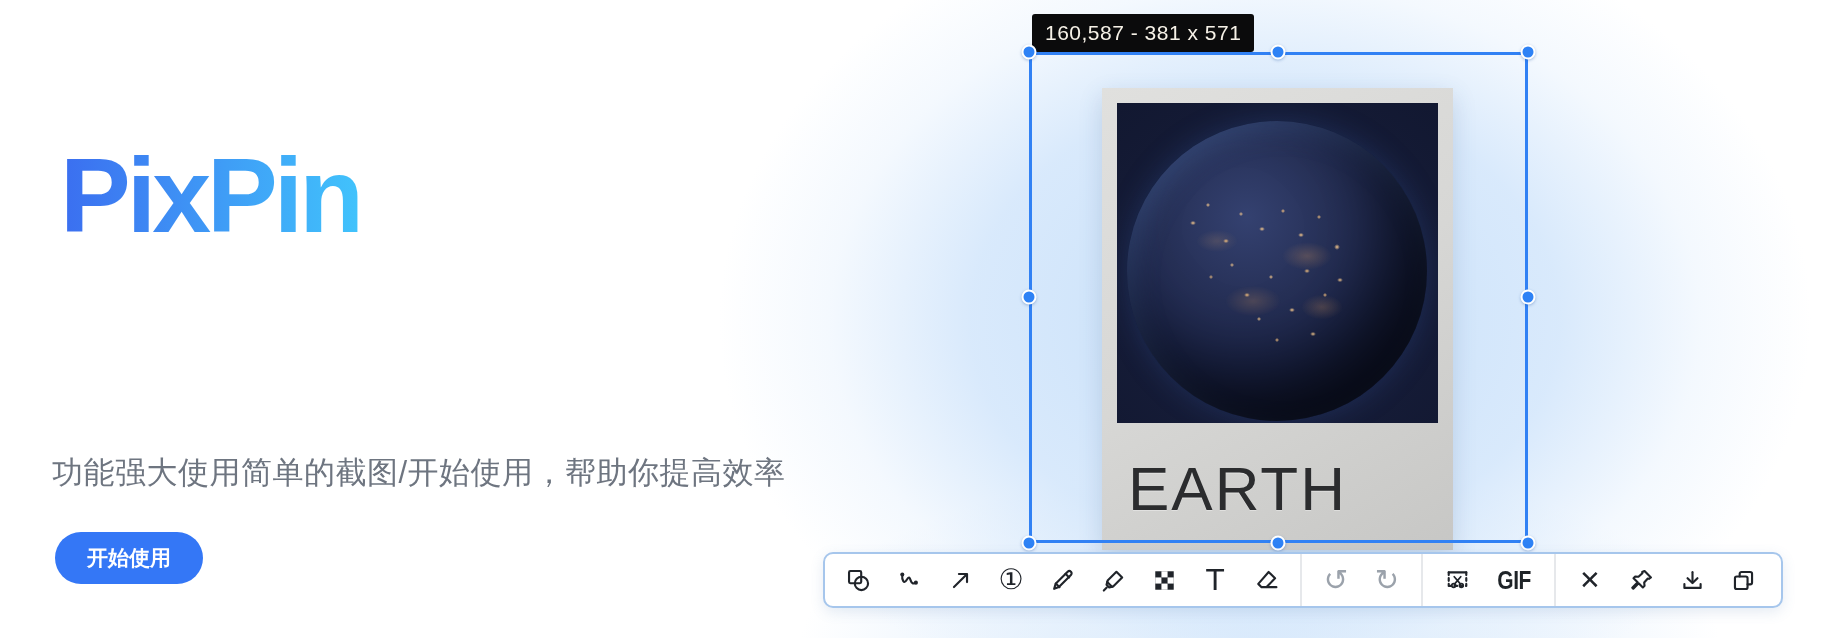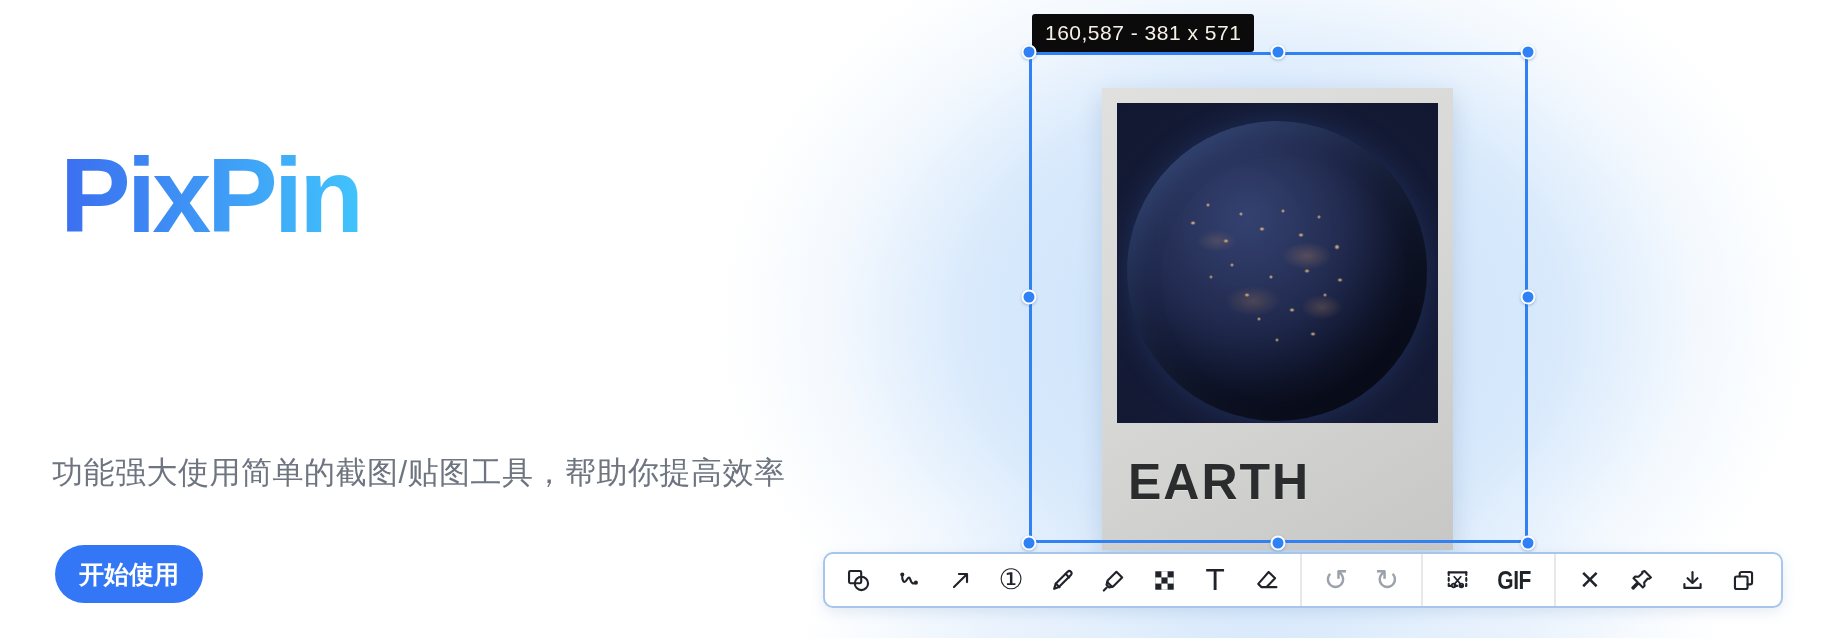--- a/index.html
+++ b/index.html
@@ -22,23 +22,23 @@
   }
   .heading{
     position:absolute;left:46px;top:236px;
     font-size:82px;font-weight:900;color:#393d47;line-height:1.36;letter-spacing:-1px;
   }
   .subtitle{
     position:absolute;left:52px;top:452px;
     font-size:31px;color:#6e7580;font-weight:500;letter-spacing:.5px;
   }
   .cta{
-    position:absolute;left:55px;top:545px;width:148px;height:58px;
+    position:absolute;left:55px;top:532px;width:148px;height:52px;
     border-radius:30px;background:#3477f6;border:none;cursor:pointer;
-    color:#ffffff;font-size:25px;font-weight:700;
+    color:#ffffff;font-size:21px;font-weight:700;
     display:flex;align-items:center;justify-content:center;
     font-family:"Liberation Sans","DejaVu Sans",sans-serif;
   }
 
   
   .size-tooltip{
     position:absolute;left:1032px;top:14px;height:38px;
     background:#0b0b0c;border-radius:3px;padding:0 13px;
     display:flex;align-items:center;
     color:#f6f1e7;font-size:21px;font-weight:500;letter-spacing:.5px;white-space:nowrap;
@@ -81,21 +81,21 @@
       radial-gradient(3px 3px at 66% 58%, rgba(255,200,130,.85), rgba(255,200,130,0) 72%),
       radial-gradient(3px 3px at 35% 48%, rgba(255,207,143,.85), rgba(255,207,143,0) 72%),
       radial-gradient(3px 3px at 28% 52%, rgba(255,200,130,.8), rgba(255,200,130,0) 72%),
       radial-gradient(4px 3px at 62% 71%, rgba(255,207,143,.9), rgba(255,207,143,0) 72%),
       radial-gradient(3px 3px at 50% 73%, rgba(255,200,130,.85), rgba(255,200,130,0) 72%),
       radial-gradient(3px 3px at 44% 66%, rgba(255,207,143,.85), rgba(255,207,143,0) 72%),
       radial-gradient(4px 3px at 71% 53%, rgba(255,207,143,.9), rgba(255,207,143,0) 72%);
   }
   .photo-caption{
     position:absolute;left:26px;top:365px;
-    font-size:50px;font-weight:700;letter-spacing:2px;color:#2b2c2e;
+    font-size:62px;font-weight:400;letter-spacing:2px;color:#2b2c2e;
     text-shadow:0 1px 0 rgba(255,255,255,.35);
   }
 
   .selection{
     position:absolute;left:1029px;top:52px;width:499px;height:491px;
     border:3.5px solid #3181f4;cursor:move;
   }
   .handle{
     position:absolute;width:15px;height:15px;border-radius:50%;
     background:#2e82f5;border:2.5px solid #ffffff;
@@ -128,21 +128,21 @@
   .tb-sep{width:2px;height:52px;background:#e6e8eb;flex:0 0 auto;}
 </style>
 </head>
 <body>
 
 <div class="stage">
 
   <div class="brand">PixPin</div>
   <div class="heading">
   </div>
-  <div class="subtitle">功能强大使用简单的截图/贴图工具，帮助你提高效率</div>
+  <div class="subtitle">功能强大使用简单的截图/开始使用，帮助你提高效率</div>
   <button class="cta">开始使用</button>
 
   <div class="polaroid">
     <div class="photo">
       <div class="earth">
         <div class="earth-lights"></div>
       </div>
     </div>
     <div class="photo-caption">EARTH</div>
   </div>

